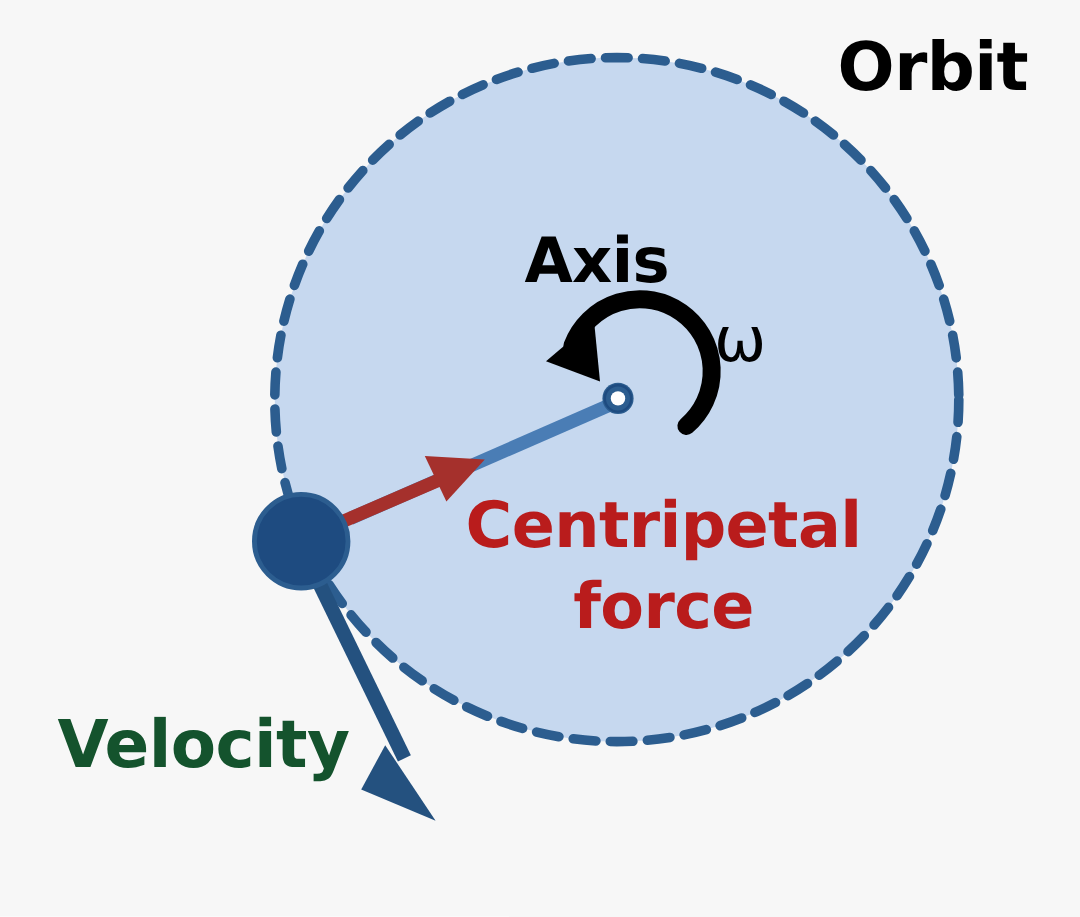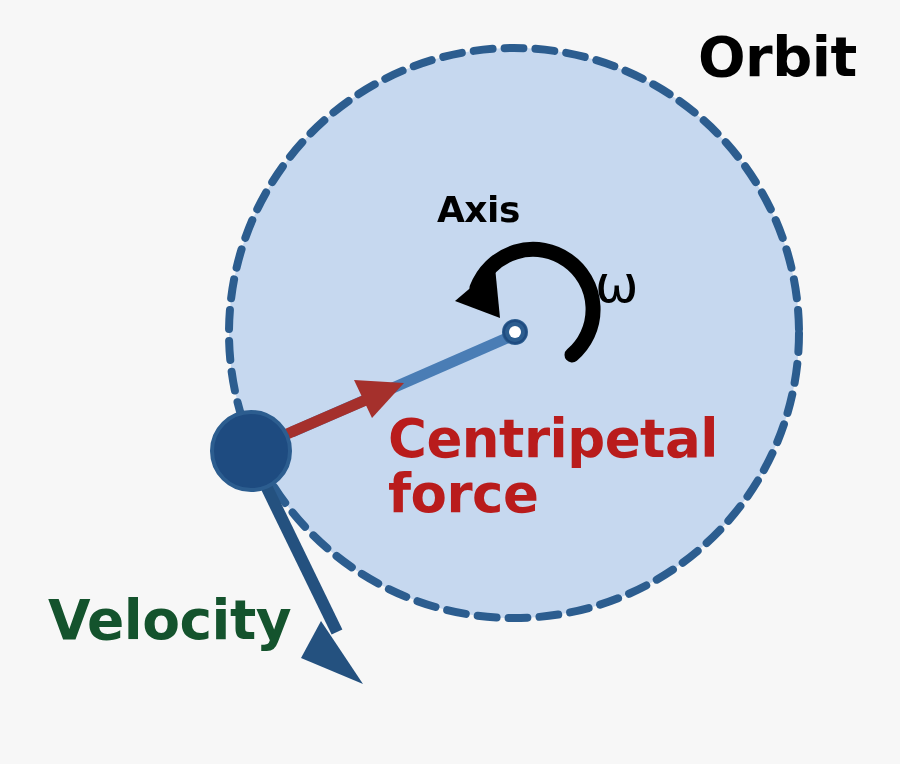--- a/index.html
+++ b/index.html
@@ -35,42 +35,43 @@
   }
   #label-orbit {
     left: 698px;
     top: 28px;
     font-size: 56px;
     color: #000000;
   }
   #label-axis {
     left: 437px;
     top: 192px;
-    font-size: 36px;
+    font-size: 52px;
     color: #000000;
   }
   #label-omega {
     left: 595px;
     top: 258px;
     font-size: 52px;
     font-weight: normal;
     color: #000000;
   }
   #label-centripetal-force {
     left: 388px;
     top: 412px;
     font-size: 53px;
     color: #b91c1c;
     text-align: left;
   }
   #label-centripetal-force .cf-line {
     display: block;
   }
   #label-centripetal-force .cf-line-2 {
-    margin-top: 1px;
+    margin-top: 13px;
+    text-align: center;
   }
   #label-velocity {
     left: 48px;
     top: 592px;
     font-size: 55px;
     color: #14532d;
   }
 </style>
 </head>
 <body>

